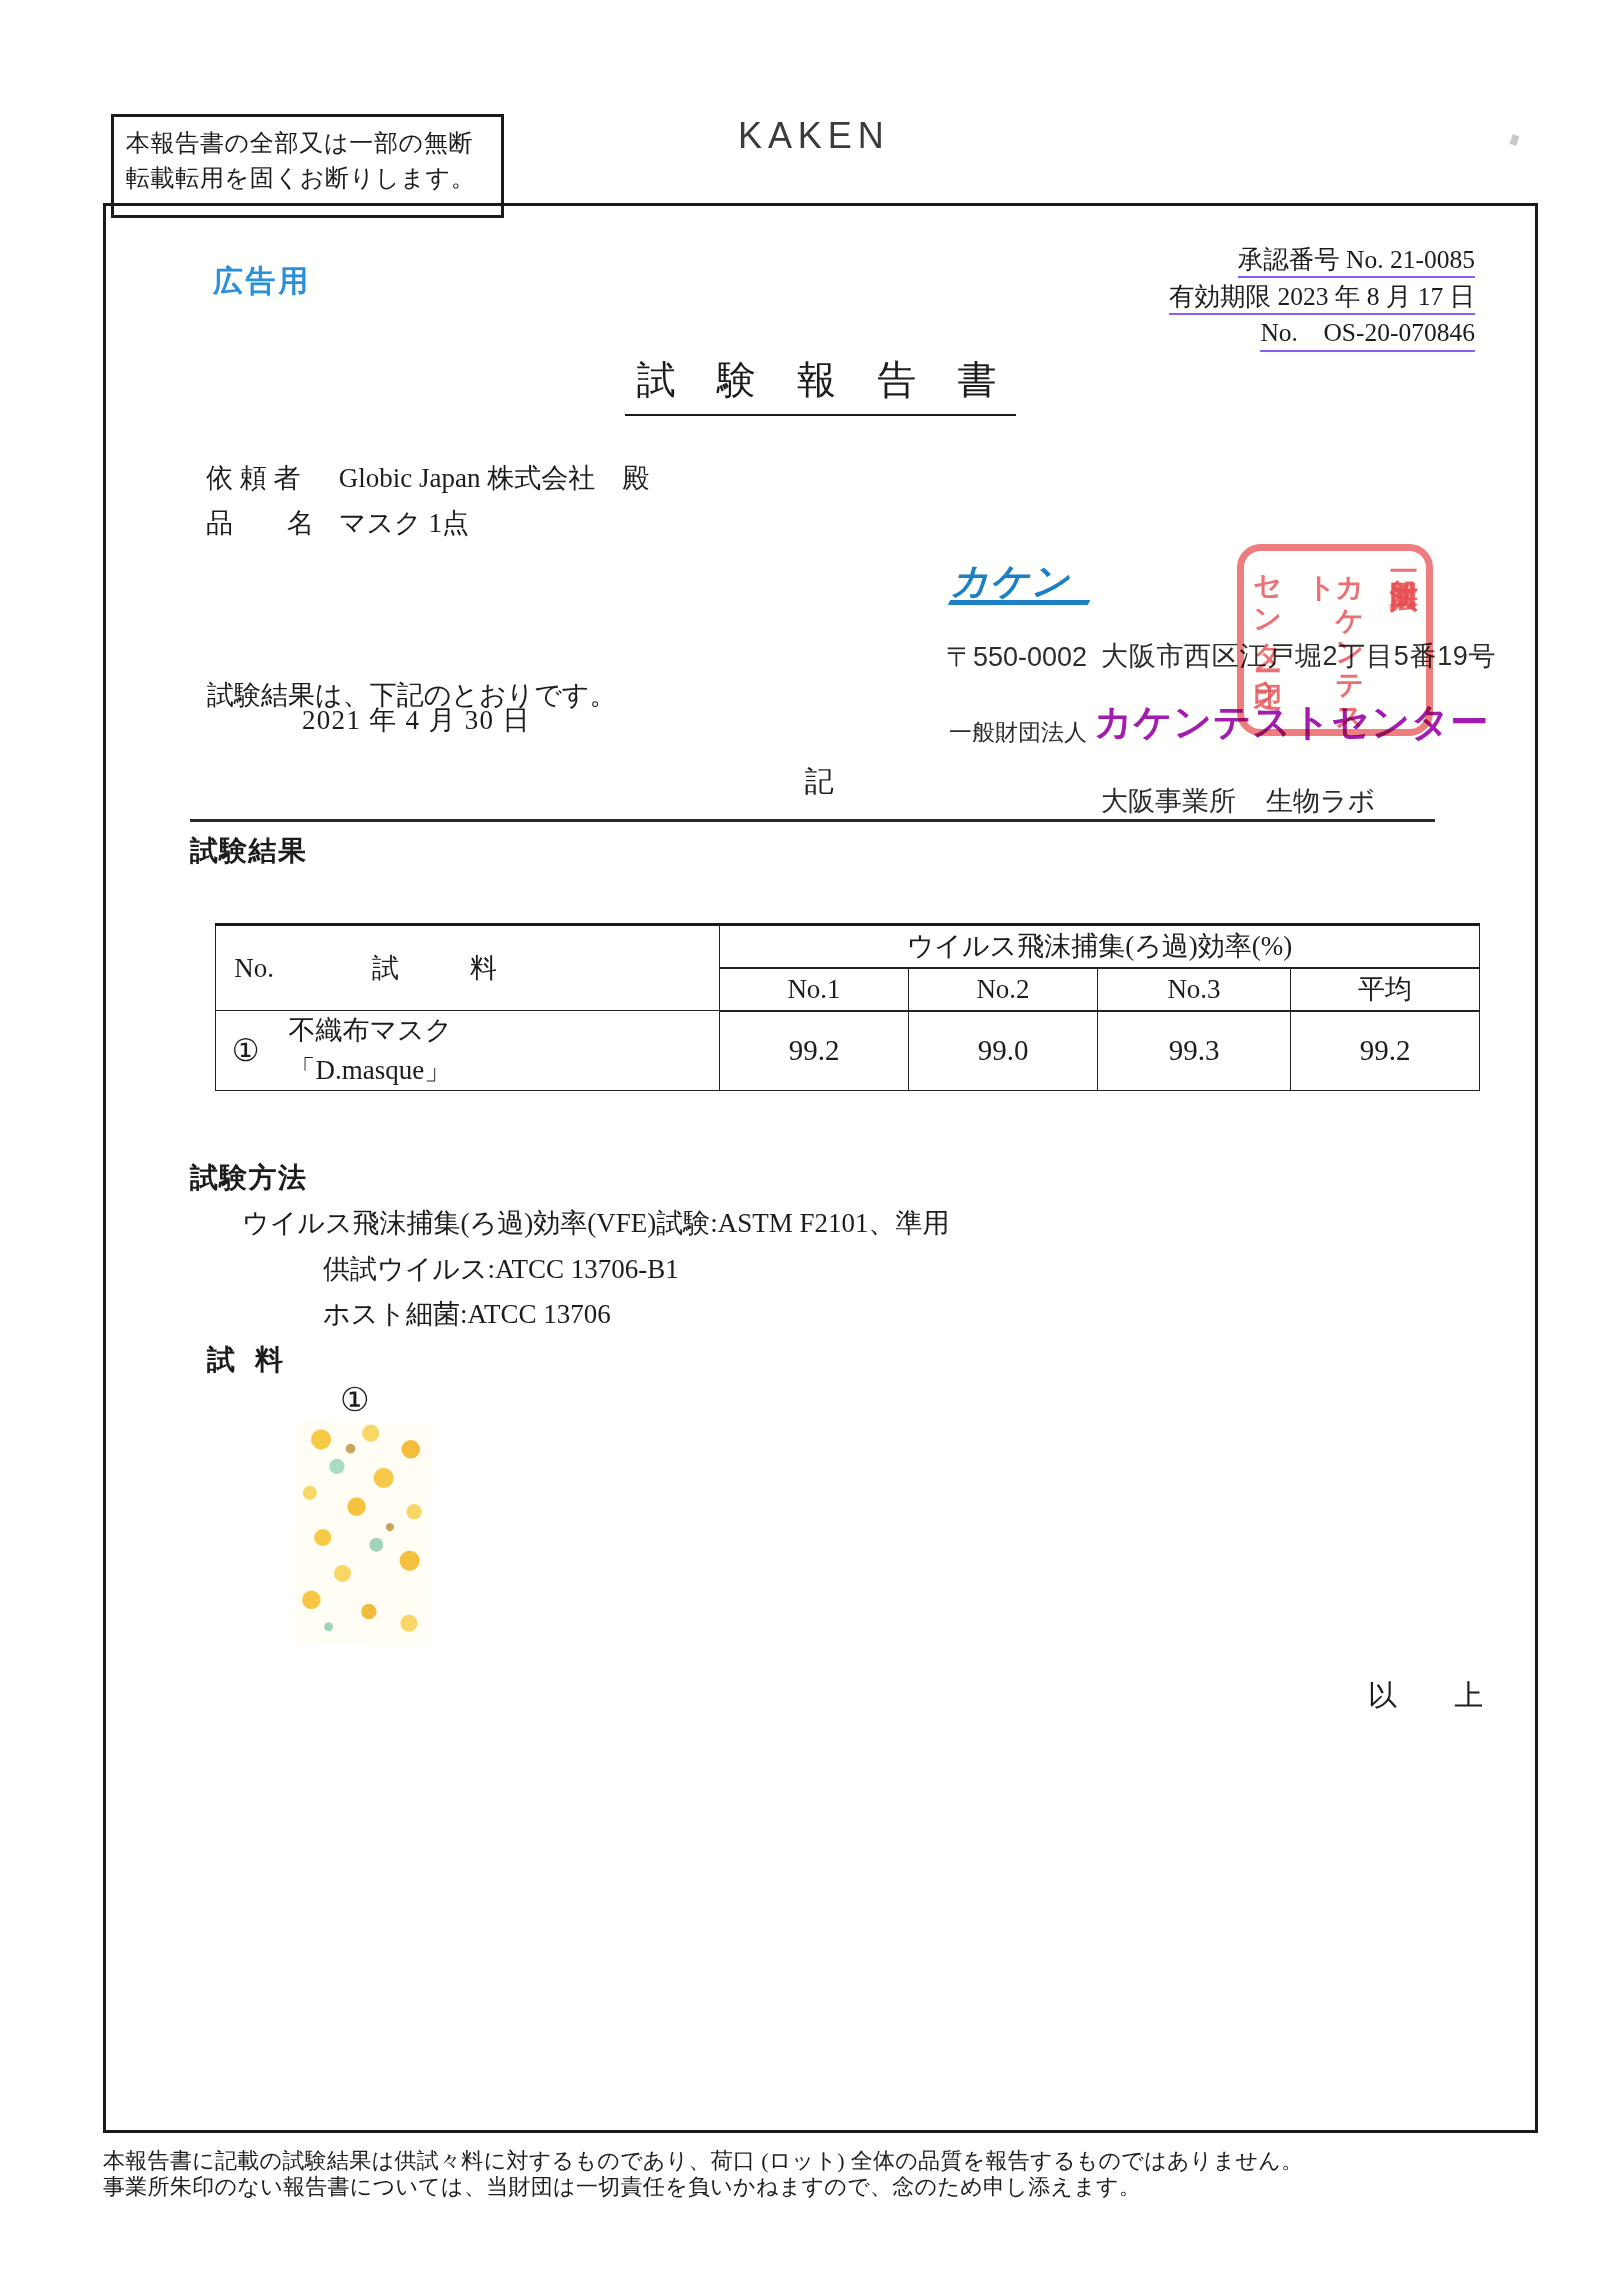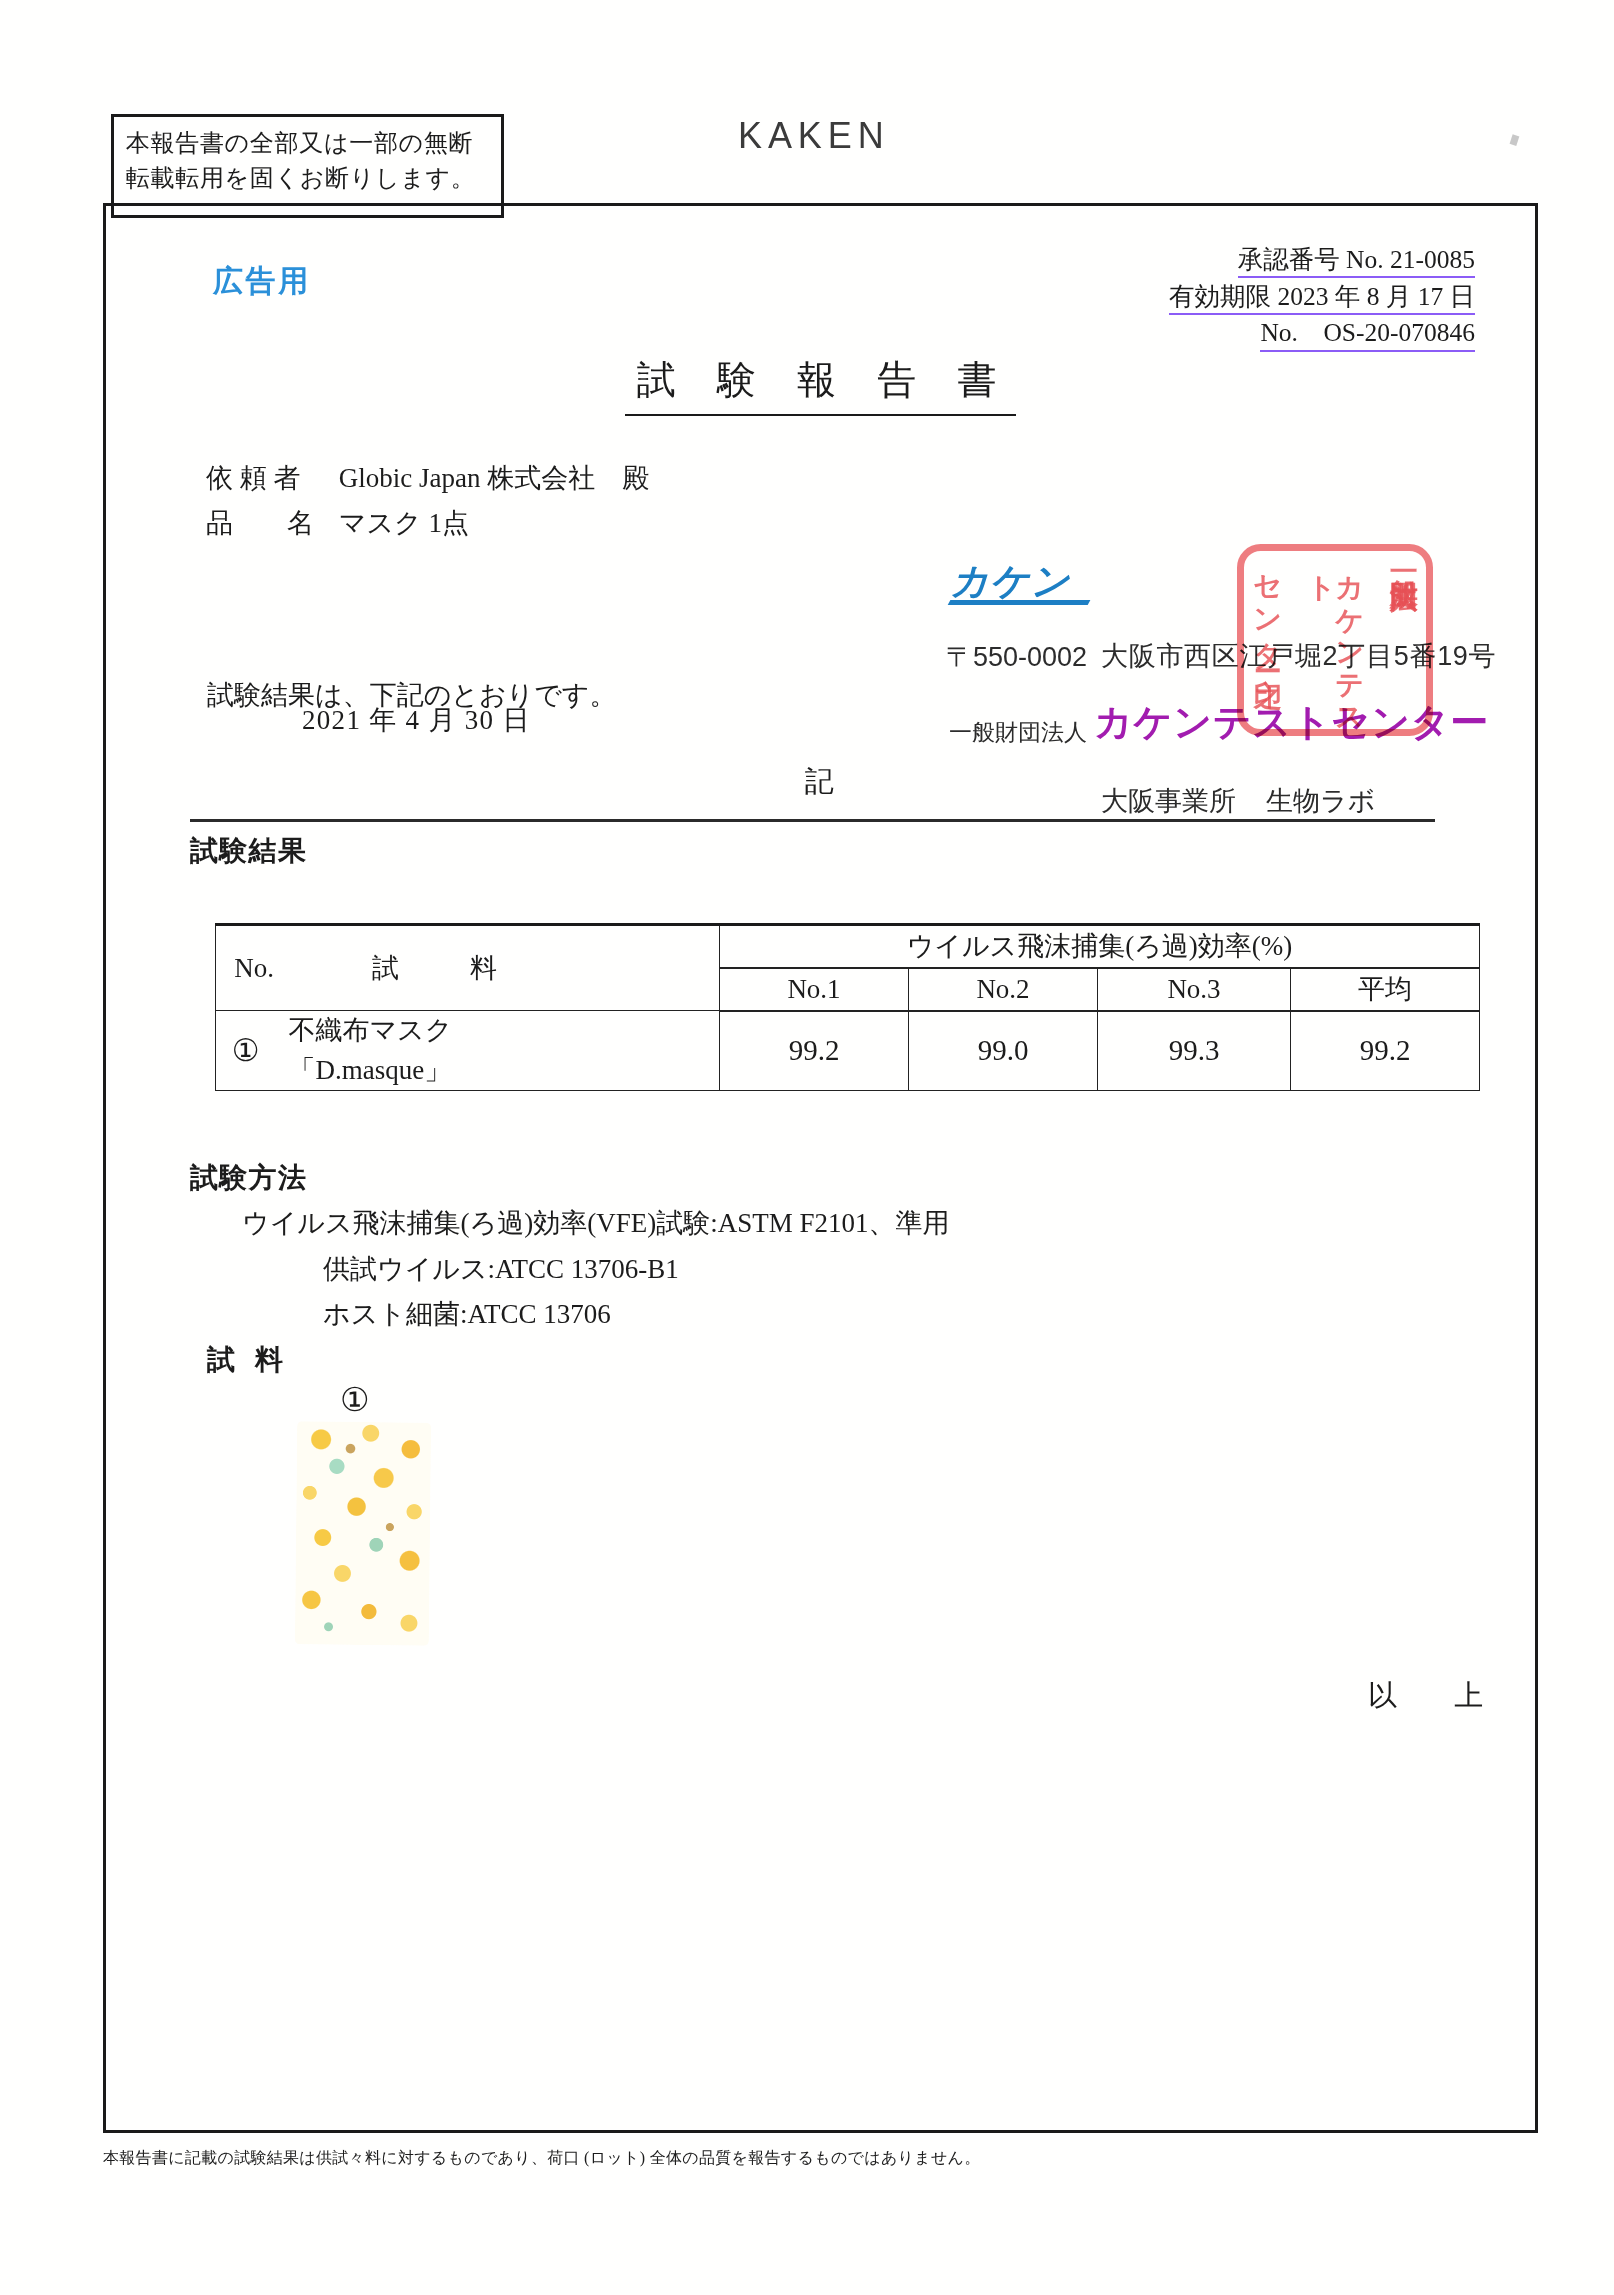--- a/index.html
+++ b/index.html
@@ -105,21 +105,21 @@
       radial-gradient(circle 8.5px at 40% 12%, #caa45e 0 50%, transparent 62%),
       radial-gradient(circle 7.2px at 70% 47%, #caa45e 0 50%, transparent 62%),
       radial-gradient(circle 7.9px at 25% 92%, #9fd4b8 0 50%, transparent 62%);}
   .watermark{left:56px;top:1291px;z-index:4;font-family:"Liberation Sans",sans-serif;
     font-size:41px;color:#1e6fa8;letter-spacing:4.6px;opacity:.88;white-space:nowrap;}
   .watermark .wgap1{display:inline-block;width:59px;}
   .watermark .wgap2{display:inline-block;width:75px;}
 
   .closing{left:1262px;top:1470px;font-size:29px;letter-spacing:25px;white-space:nowrap;}
 
-  .footer{left:103px;top:2148px;width:1375px;font-size:16px;line-height:1.2;letter-spacing:0.3px;}
+  .footer{left:103px;top:2148px;width:1375px;font-size:22px;line-height:1.2;letter-spacing:0.3px;}
 </style>
 </head>
 <body>
 
 <div class="page">
 
   <div class="abs notice-box">
     <div>本報告書の全部又は一部の無断</div>
     <div>転載転用を固くお断りします。</div>
   </div>
@@ -218,16 +218,17 @@
 
     <div class="abs sample-heading">試 料</div>
     <div class="abs sample-number">①</div>
     <div class="abs swatch"></div>
 
     <div class="abs closing">以 上</div>
   </div>
 
   <div class="abs footer">
     <div>本報告書に記載の試験結果は供試々料に対するものであり、荷口 (ロット) 全体の品質を報告するものではありません。</div>
+    <div>事業所朱印のない報告書については、当財団は一切責任を負いかねますので、念のため申し添えます。</div>
   </div>
 
 </div>
 
 
 </body></html>

